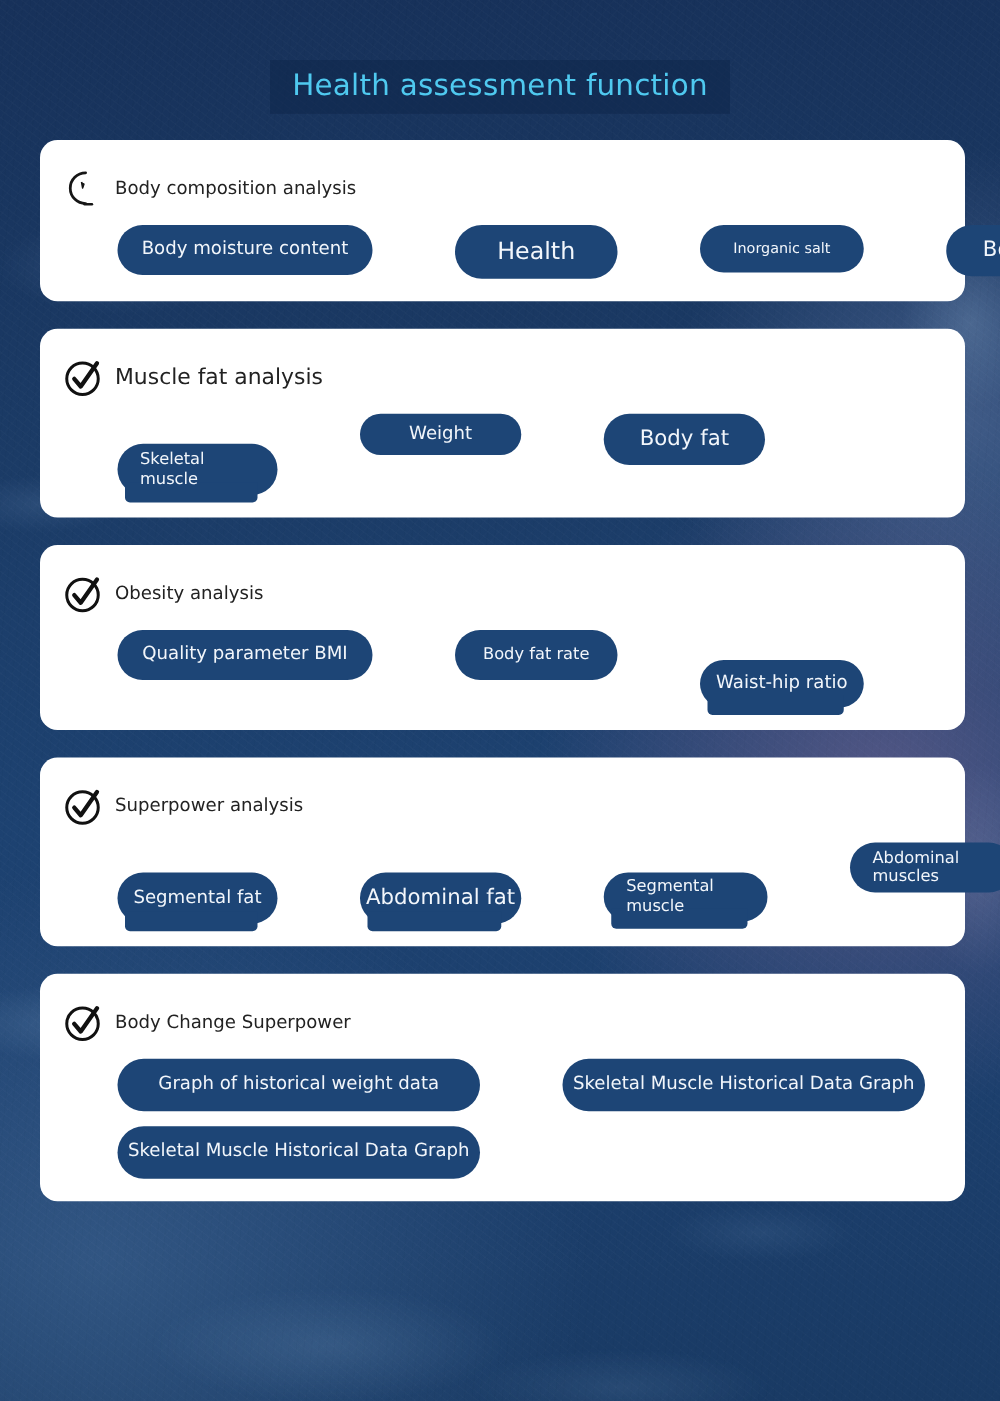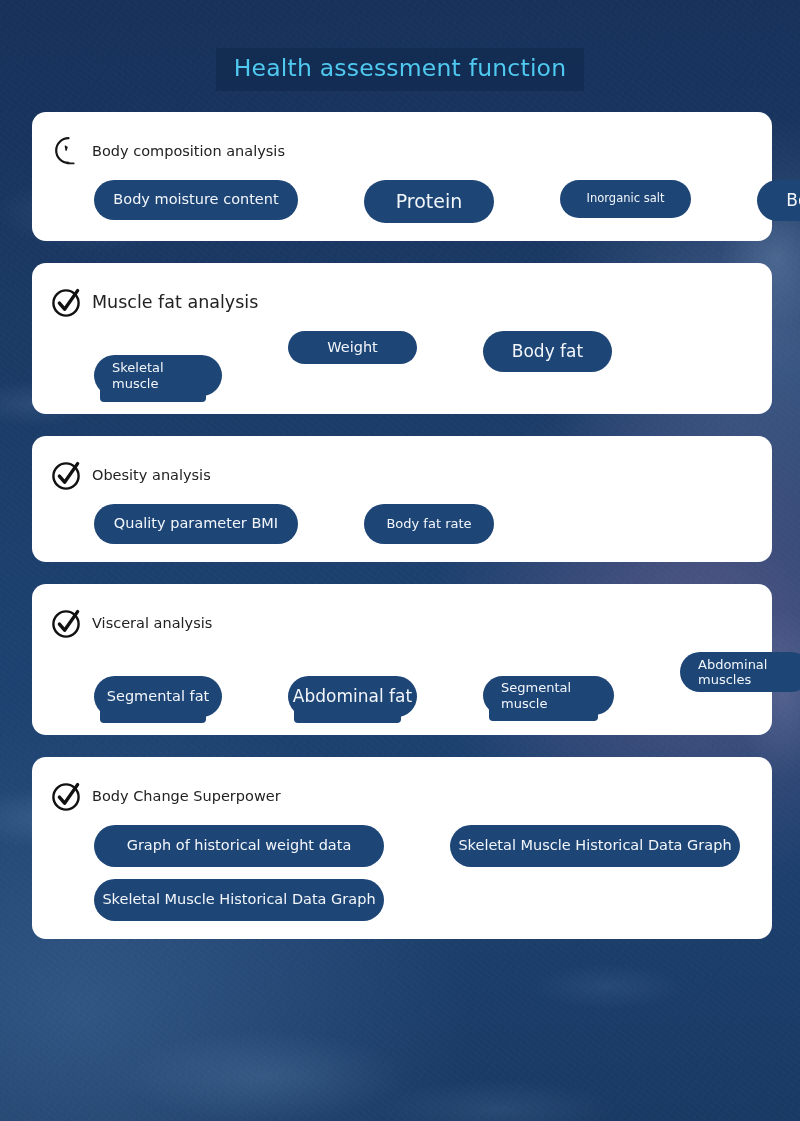--- a/index.html
+++ b/index.html
@@ -192,21 +192,21 @@
               <path d="M24.5 10.2 A12.3 12.3 0 1 0 24.5 34.8" fill="none" stroke="#161616" stroke-width="2.2" stroke-linecap="round"></path>
               <path d="M21.2 17.6 L22.1 22.4 L23.3 18.8" fill="#161616" stroke="#161616" stroke-width="1.2" stroke-linejoin="round"></path>
               <path d="M23.6 35.4 H29.6" fill="none" stroke="#161616" stroke-width="1.9" stroke-linecap="round"></path>
             </svg>
           </span>
           <span class="card-title">Body composition analysis</span>
         </div>
         <div class="pill-rows">
           <div class="pill-row">
             <div class="pill sz-md" style="width: 204px; height: 40px;">Body moisture content</div>
-            <div class="pill sz-xl" style="width: 130px; height: 43px;">Protein</div>
+            <div class="pill sz-xl" style="width: 130px; height: 43px;">Health</div>
             <div class="pill sz-xs" style="width: 131px; height: 38px;">Inorganic salt</div>
             <div class="pill sz-lg" style="width: 130px; height: 41px;">Body fat</div>
           </div>
         </div>
       </div>
       <div class="card" data-size="m">
         <div class="card-head">
           <span class="card-icon">
             <svg viewBox="0 0 46 46">
               <circle cx="22" cy="24" r="12.6" fill="none" stroke="#111111" stroke-width="2.4"></circle>
@@ -231,32 +231,33 @@
               <circle cx="22" cy="24" r="12.6" fill="none" stroke="#111111" stroke-width="2.4"></circle>
               <path d="M15.4 24.1 L20.6 30.2 L33.6 11.6" fill="none" stroke="#111111" stroke-width="3.4" stroke-linecap="round" stroke-linejoin="round"></path>
             </svg>
           </span>
           <span class="card-title">Obesity analysis</span>
         </div>
         <div class="pill-rows">
           <div class="pill-row">
             <div class="pill sz-md" style="width: 204px; height: 40px;">Quality parameter BMI</div>
             <div class="pill sz-sm" style="width: 130px; height: 40px;">Body fat rate</div>
-          </div>
-        </div>
-      </div>
-      <div class="card" data-size="s">
-        <div class="card-head">
-          <span class="card-icon">
-            <svg viewBox="0 0 46 46">
-              <circle cx="22" cy="24" r="12.6" fill="none" stroke="#111111" stroke-width="2.4"></circle>
-              <path d="M15.4 24.1 L20.6 30.2 L33.6 11.6" fill="none" stroke="#111111" stroke-width="3.4" stroke-linecap="round" stroke-linejoin="round"></path>
-            </svg>
-          </span>
-          <span class="card-title">Visceral analysis</span>
+            <div class="pill sz-md artifact" style="width: 131px; height: 38px;">Waist-hip ratio</div>
+          </div>
+        </div>
+      </div>
+      <div class="card" data-size="s">
+        <div class="card-head">
+          <span class="card-icon">
+            <svg viewBox="0 0 46 46">
+              <circle cx="22" cy="24" r="12.6" fill="none" stroke="#111111" stroke-width="2.4"></circle>
+              <path d="M15.4 24.1 L20.6 30.2 L33.6 11.6" fill="none" stroke="#111111" stroke-width="3.4" stroke-linecap="round" stroke-linejoin="round"></path>
+            </svg>
+          </span>
+          <span class="card-title">Superpower analysis</span>
         </div>
         <div class="pill-rows">
           <div class="pill-row">
             <div class="pill sz-md artifact" style="width: 128px; height: 41px;">Segmental fat</div>
             <div class="pill sz-lg artifact" style="width: 129px; height: 41px;">Abdominal fat</div>
             <div class="pill sz-sm align-left artifact" style="width: 131px; height: 39px; padding-left: 18px;">Segmental
 muscle</div>
             <div class="pill sz-sm align-left" style="width: 131px; height: 40px; padding-left: 18px;">Abdominal
 muscles</div>
           </div>

